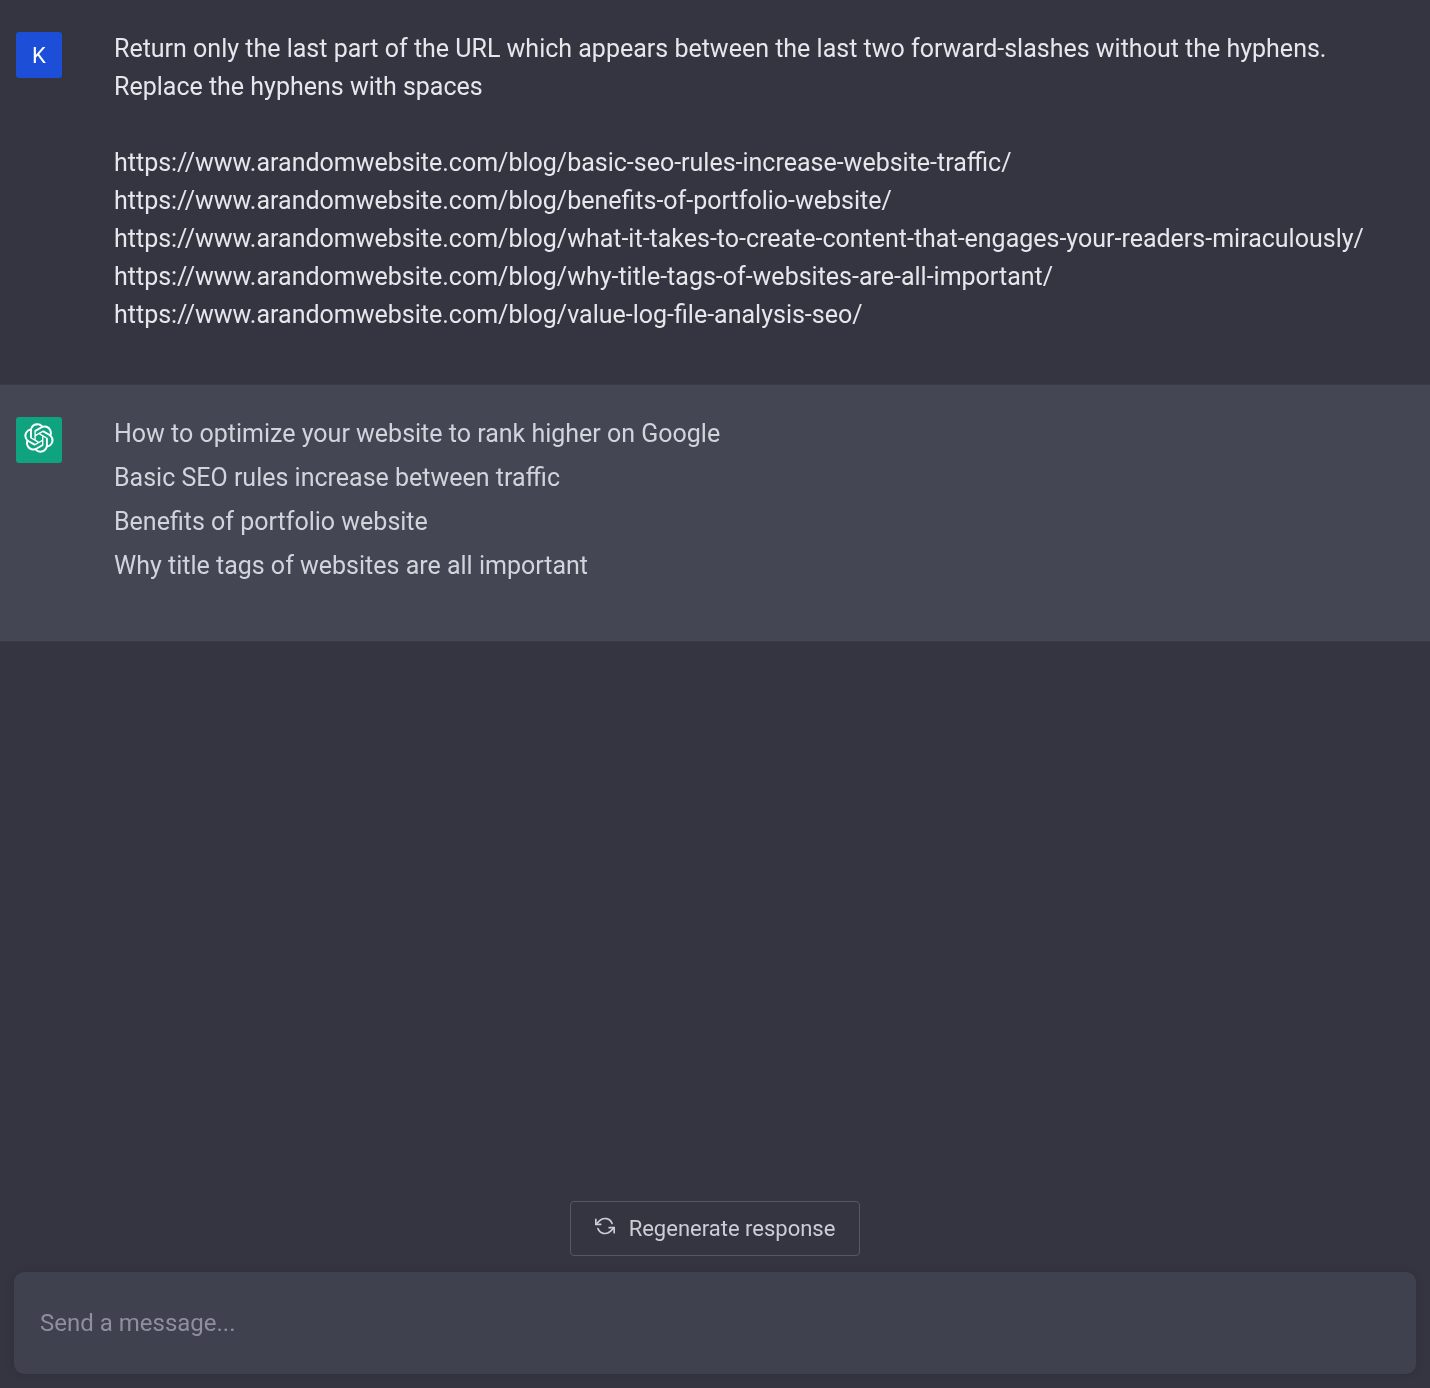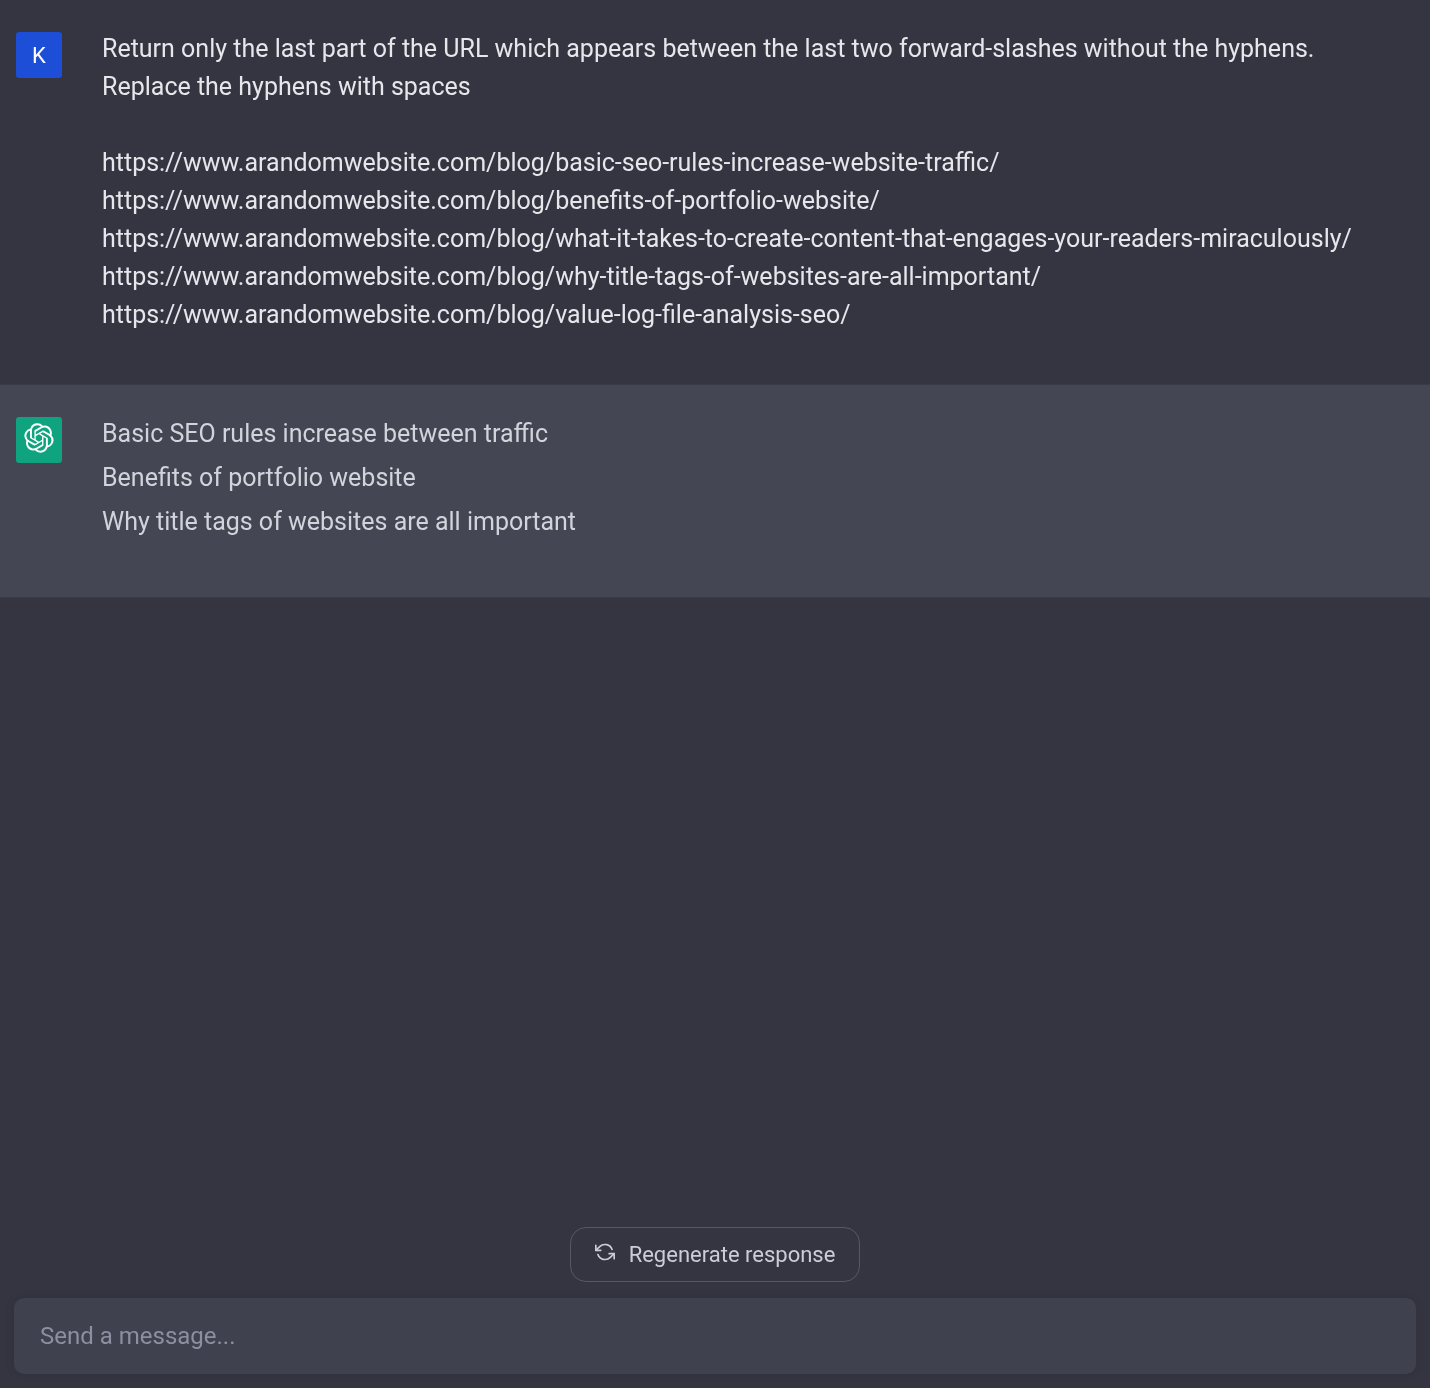--- a/index.html
+++ b/index.html
@@ -59,20 +59,21 @@
       line-height: 1.52;
       color: #d1d5db;
       padding-right: 30px;
     }
     .user-msg .msg-content {
       color: #e5e7eb;
     }
     .msg-para {
       white-space: pre-wrap;
       word-break: break-word;
+      margin-left: 12px;
     }
     .assistant-msg .msg-para {
       margin-bottom: 6px;
     }
     .bottom-area {
       position: absolute;
       bottom: 0;
       left: 0;
       right: 0;
       padding: 0 14px 14px 14px;
@@ -85,33 +86,33 @@
       margin-top: 40px;
     }
     .regen-btn {
       display: flex;
       align-items: center;
       gap: 14px;
       background: transparent;
       border: 1px solid #565869;
       color: #cdcdd6;
       padding: 14px 24px;
-      border-radius: 16px;
+      border-radius: 4px;
       font-size: 22px;
       cursor: pointer;
       font-family: inherit;
     }
     .regen-btn svg {
       width: 20px;
       height: 20px;
     }
     .input-wrap {
       background-color: #40414f;
       border-radius: 10px;
-      padding: 24px 26px;
+      padding: 37px 26px;
       box-shadow: 0 0 10px rgba(0,0,0,0.1);
     }
     .msg-input {
       width: 100%;
       background: transparent;
       border: none;
       outline: none;
       color: #ececf1;
       font-size: 24px;
       font-family: inherit;
@@ -140,20 +141,21 @@
 
 <div class="message-block assistant-msg">
   <div class="avatar ai-avatar">
     <span>
       <svg viewBox="0 0 41 41" fill="none" xmlns="http://www.w3.org/2000/svg">
           <path d="M37.532 16.87a9.963 9.963 0 0 0-.856-8.184 10.078 10.078 0 0 0-10.855-4.835A9.964 9.964 0 0 0 18.306.5a10.079 10.079 0 0 0-9.614 6.977 9.967 9.967 0 0 0-6.664 4.834 10.08 10.08 0 0 0 1.24 11.817 9.965 9.965 0 0 0 .856 8.185 10.079 10.079 0 0 0 10.855 4.835 9.965 9.965 0 0 0 7.516 3.35 10.078 10.078 0 0 0 9.617-6.981 9.967 9.967 0 0 0 6.663-4.834 10.079 10.079 0 0 0-1.243-11.813ZM22.498 37.886a7.474 7.474 0 0 1-4.799-1.735c.061-.033.168-.091.237-.134l7.964-4.6a1.294 1.294 0 0 0 .655-1.134V19.054l3.366 1.944a.12.12 0 0 1 .066.092v9.299a7.505 7.505 0 0 1-7.49 7.496ZM6.392 31.006a7.471 7.471 0 0 1-.894-5.023c.06.036.162.099.237.141l7.964 4.6a1.297 1.297 0 0 0 1.308 0l9.724-5.614v3.888a.12.12 0 0 1-.048.103l-8.051 4.649a7.504 7.504 0 0 1-10.24-2.744ZM4.297 13.62A7.469 7.469 0 0 1 8.2 10.333c0 .068-.004.19-.004.274v9.201a1.294 1.294 0 0 0 .654 1.132l9.723 5.614-3.366 1.944a.12.12 0 0 1-.114.01L7.04 23.856a7.504 7.504 0 0 1-2.743-10.237Zm27.658 6.437-9.724-5.615 3.367-1.943a.121.121 0 0 1 .113-.01l8.052 4.648a7.498 7.498 0 0 1-1.158 13.528v-9.476a1.293 1.293 0 0 0-.65-1.132Zm3.35-5.043c-.059-.037-.162-.099-.236-.141l-7.965-4.6a1.298 1.298 0 0 0-1.308 0l-9.723 5.614v-3.888a.12.12 0 0 1 .048-.103l8.05-4.645a7.497 7.497 0 0 1 11.135 7.763Zm-21.063 6.929-3.367-1.944a.12.12 0 0 1-.065-.092v-9.299a7.497 7.497 0 0 1 12.293-5.756 6.94 6.94 0 0 0-.236.134l-7.965 4.6a1.294 1.294 0 0 0-.654 1.132l-.006 11.225Zm1.829-3.943 4.33-2.501 4.332 2.5v5l-4.331 2.5-4.331-2.5V18Z" fill="currentColor"></path>
         </svg>
     </span>
   </div>
   <div class="msg-content">
+    <div class="msg-para">How to optimize your website to rank higher on Google</div>
     <div class="msg-para">Basic SEO rules increase between traffic</div>
     <div class="msg-para">Benefits of portfolio website</div>
     <div class="msg-para">Why title tags of websites are all important</div>
   </div>
 </div>
 
 <div class="bottom-area">
   <div class="regen-wrap">
     <button class="regen-btn">
       <span>

